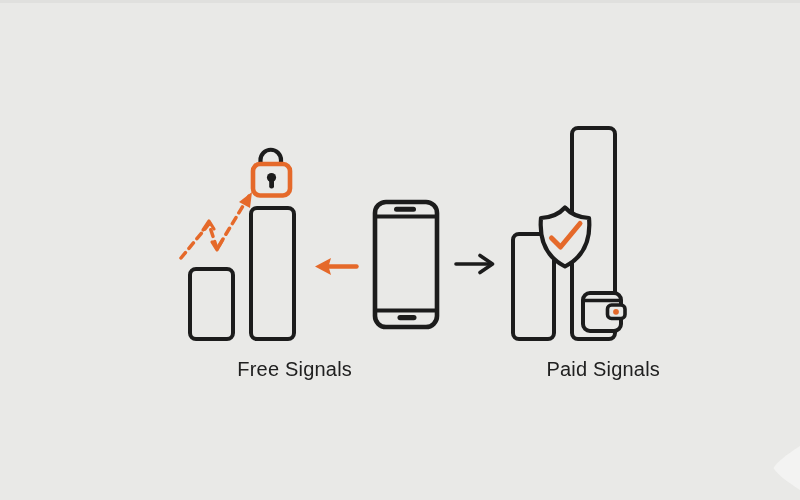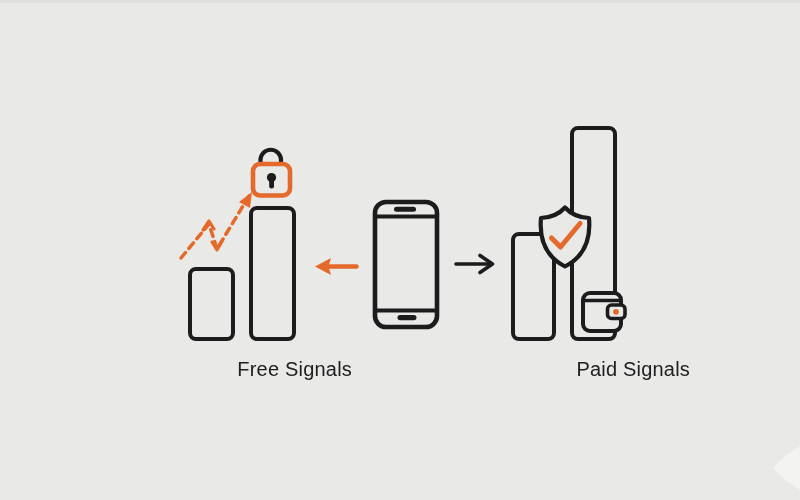--- a/index.html
+++ b/index.html
@@ -34,21 +34,21 @@
     top: 350px;
     width: 220px;
     text-align: right;
     font-size: 20px;
     letter-spacing: 0.2px;
     color: var(--c-label, #202020);
     user-select: none;
     margin-top: 8px;
   }
   .label-free { left: 132px; }
-  .label-paid { left: 470px; }
+  .label-paid { left: 440px; }
 </style>
 </head>
 <body>
 
 <div class="canvas">
 
   <svg class="art" viewBox="0 0 800 500">
 
     <g>
 

